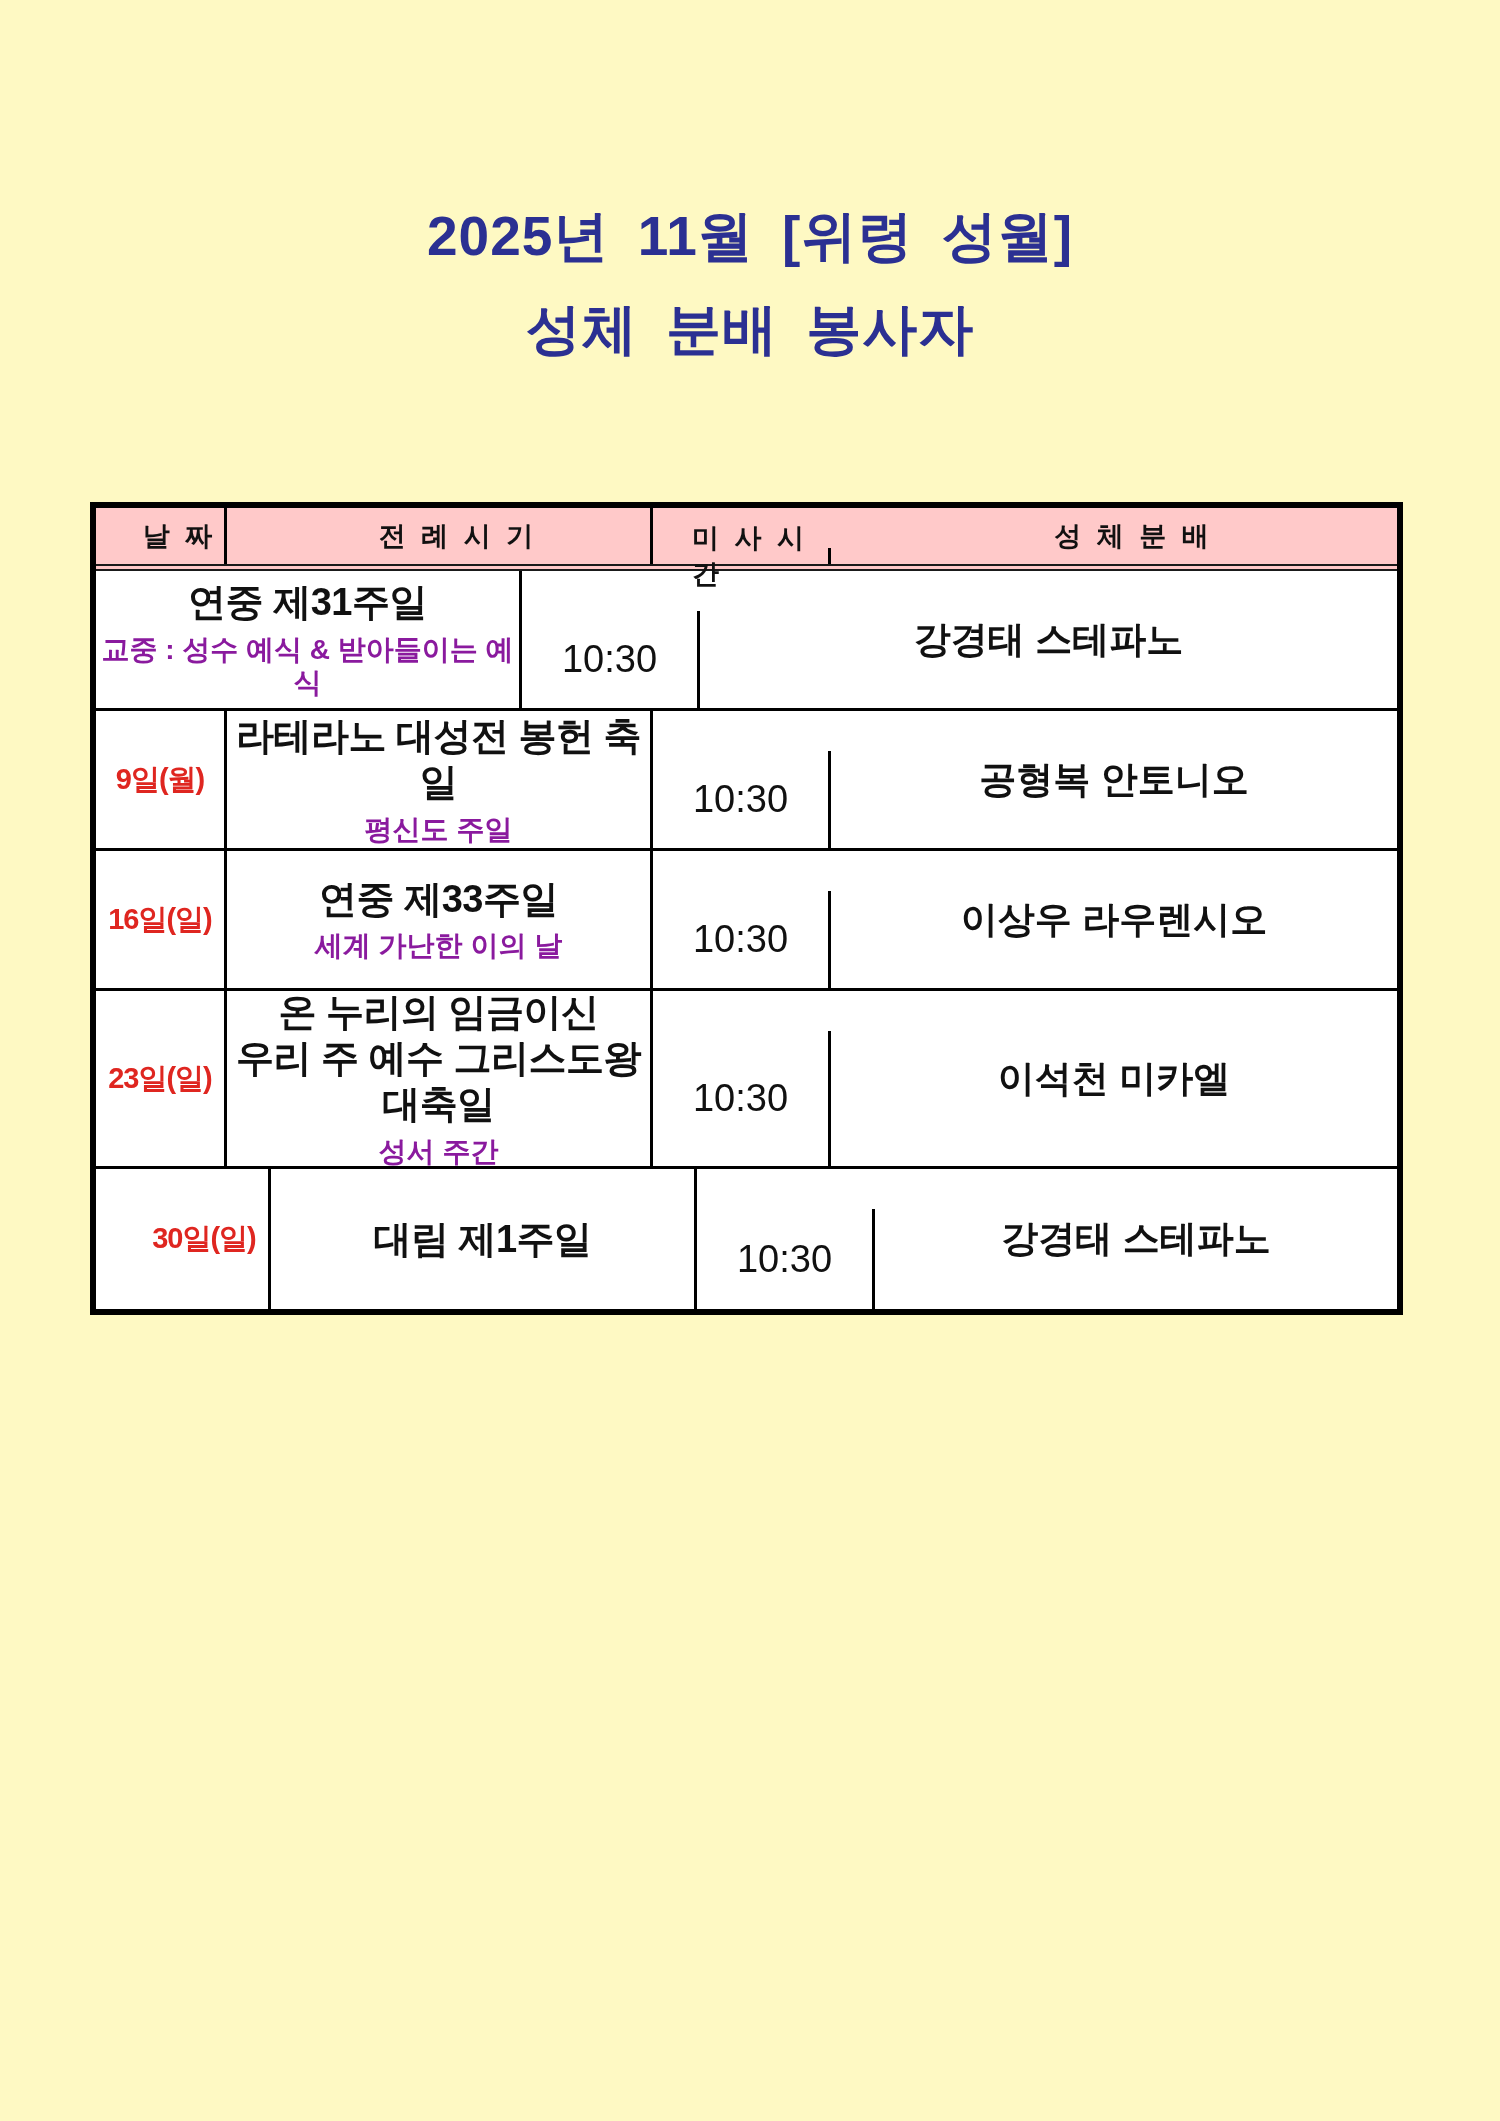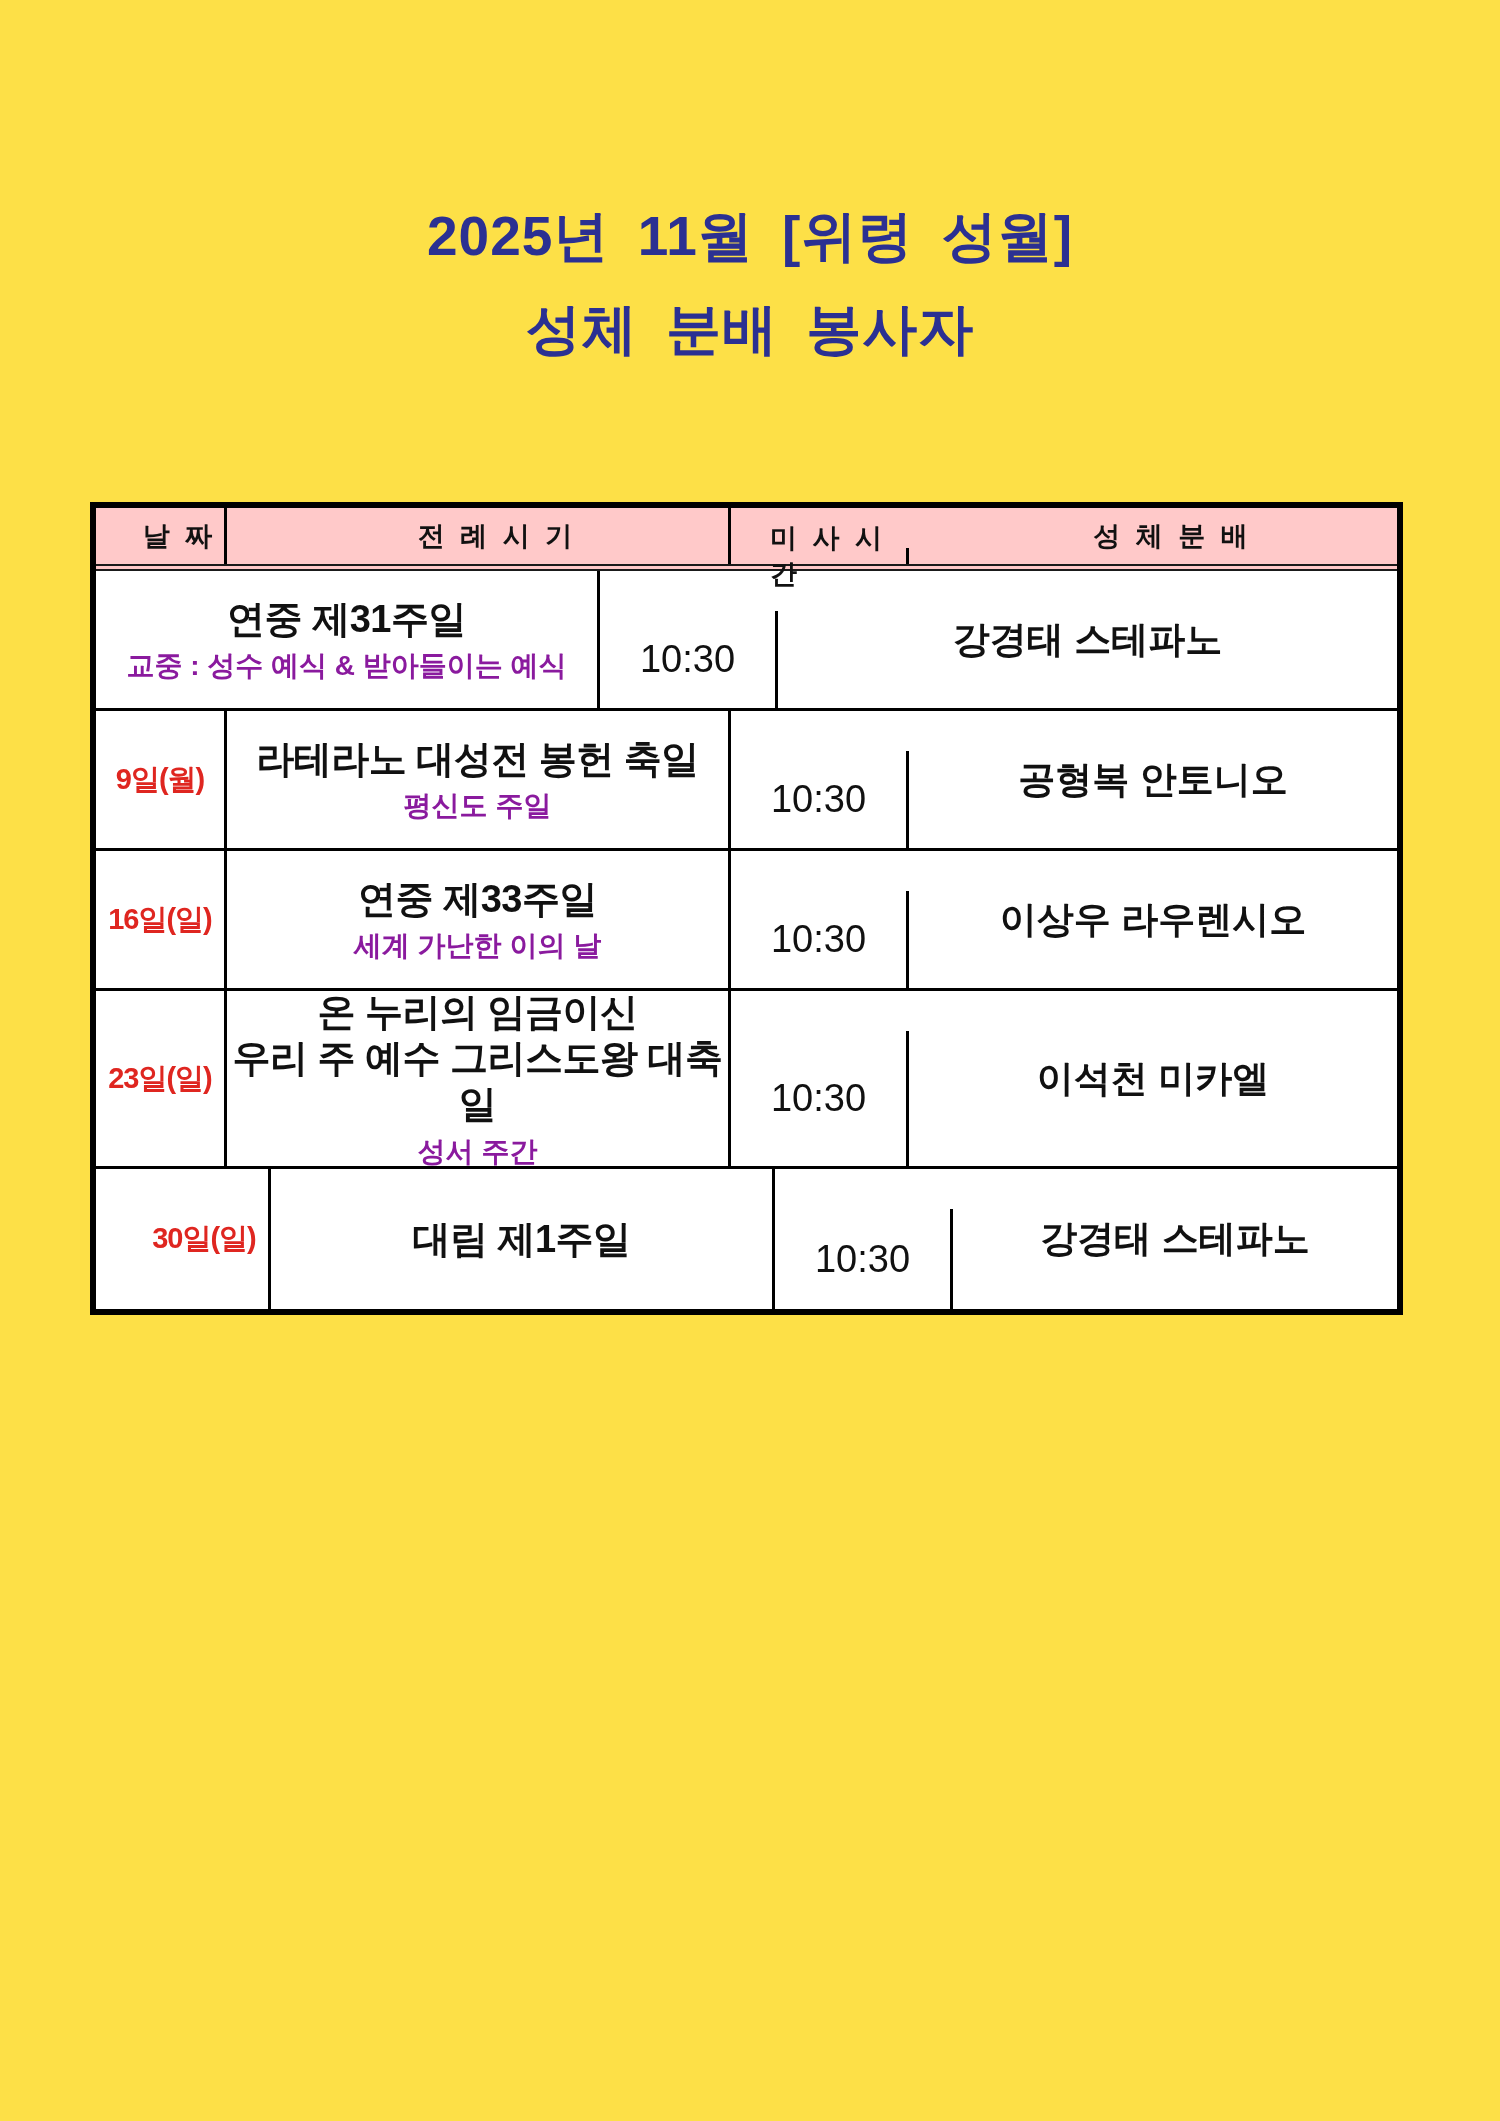--- a/index.html
+++ b/index.html
@@ -5,21 +5,21 @@
   html, body {
     margin: 0;
     padding: 0;
     background: #ffffff;
     font-family: "Liberation Sans", sans-serif;
   }
   .page {
     position: relative;
     width: 1500px;
     height: 2121px;
-    background: #fde047;
+    background: #fef9c3;
     overflow: hidden;
   }
   
   .title-block {
     padding-top: 190px;
     text-align: center;
     color: var(--title-color, #2B3092);
     font-weight: bold;
     font-size: 55px;
     line-height: 93px;
@@ -55,21 +55,21 @@
     display: flex;
     border-bottom: 3px solid var(--border-color, #000);
     background: #fff;
   }
   .trow:last-child { border-bottom: none; padding-left: 44px; }
   .h-std  { height: 137px; }
   .h-tall { height: 175px; }
   .h-last { height: 140px; }
 
   .c-date     { width: 131px; border-right: 3px solid var(--border-color, #000); }
-  .c-liturgy  { width: 504px; border-right: 3px solid var(--border-color, #000); }
+  .c-liturgy  { width: 426px; border-right: 3px solid var(--border-color, #000); }
   .c-time     { width: 178px; border-right: 3px solid var(--border-color, #000); margin-top: 40px; }
   .c-minister { flex: 1; }
 
   .cell {
     display: flex;
     flex-direction: column;
     align-items: center;
     justify-content: center;
     box-sizing: border-box;
     text-align: center;

